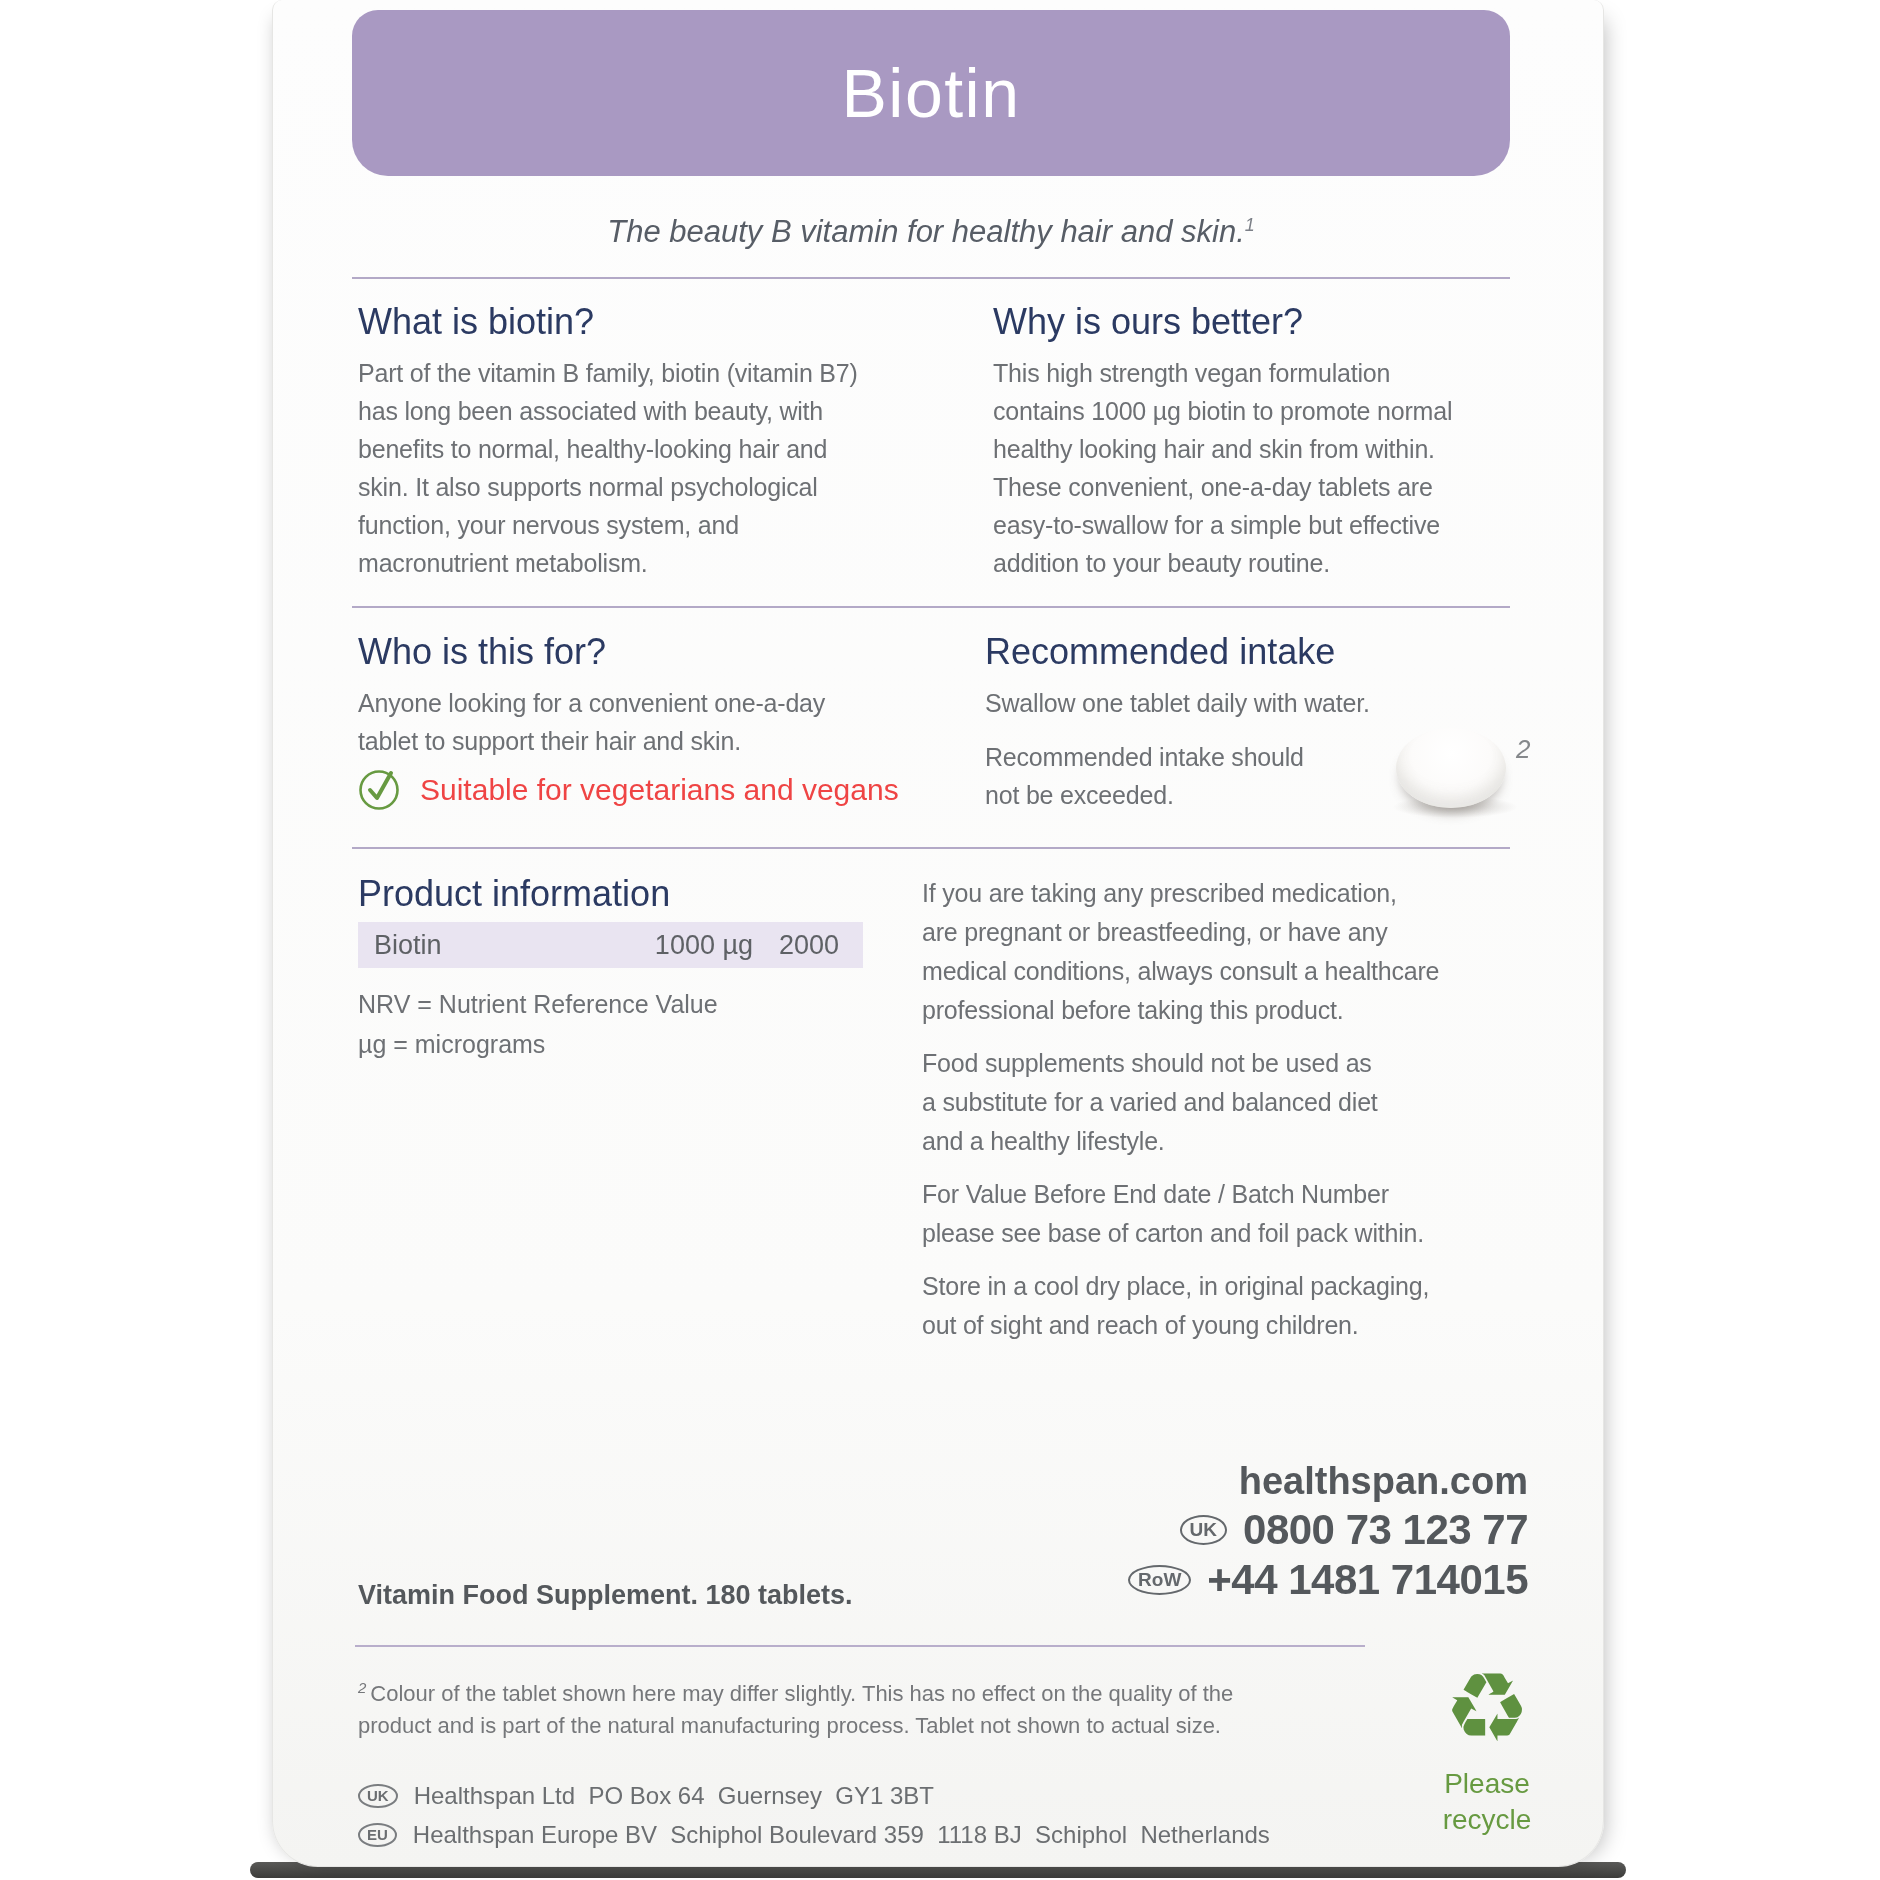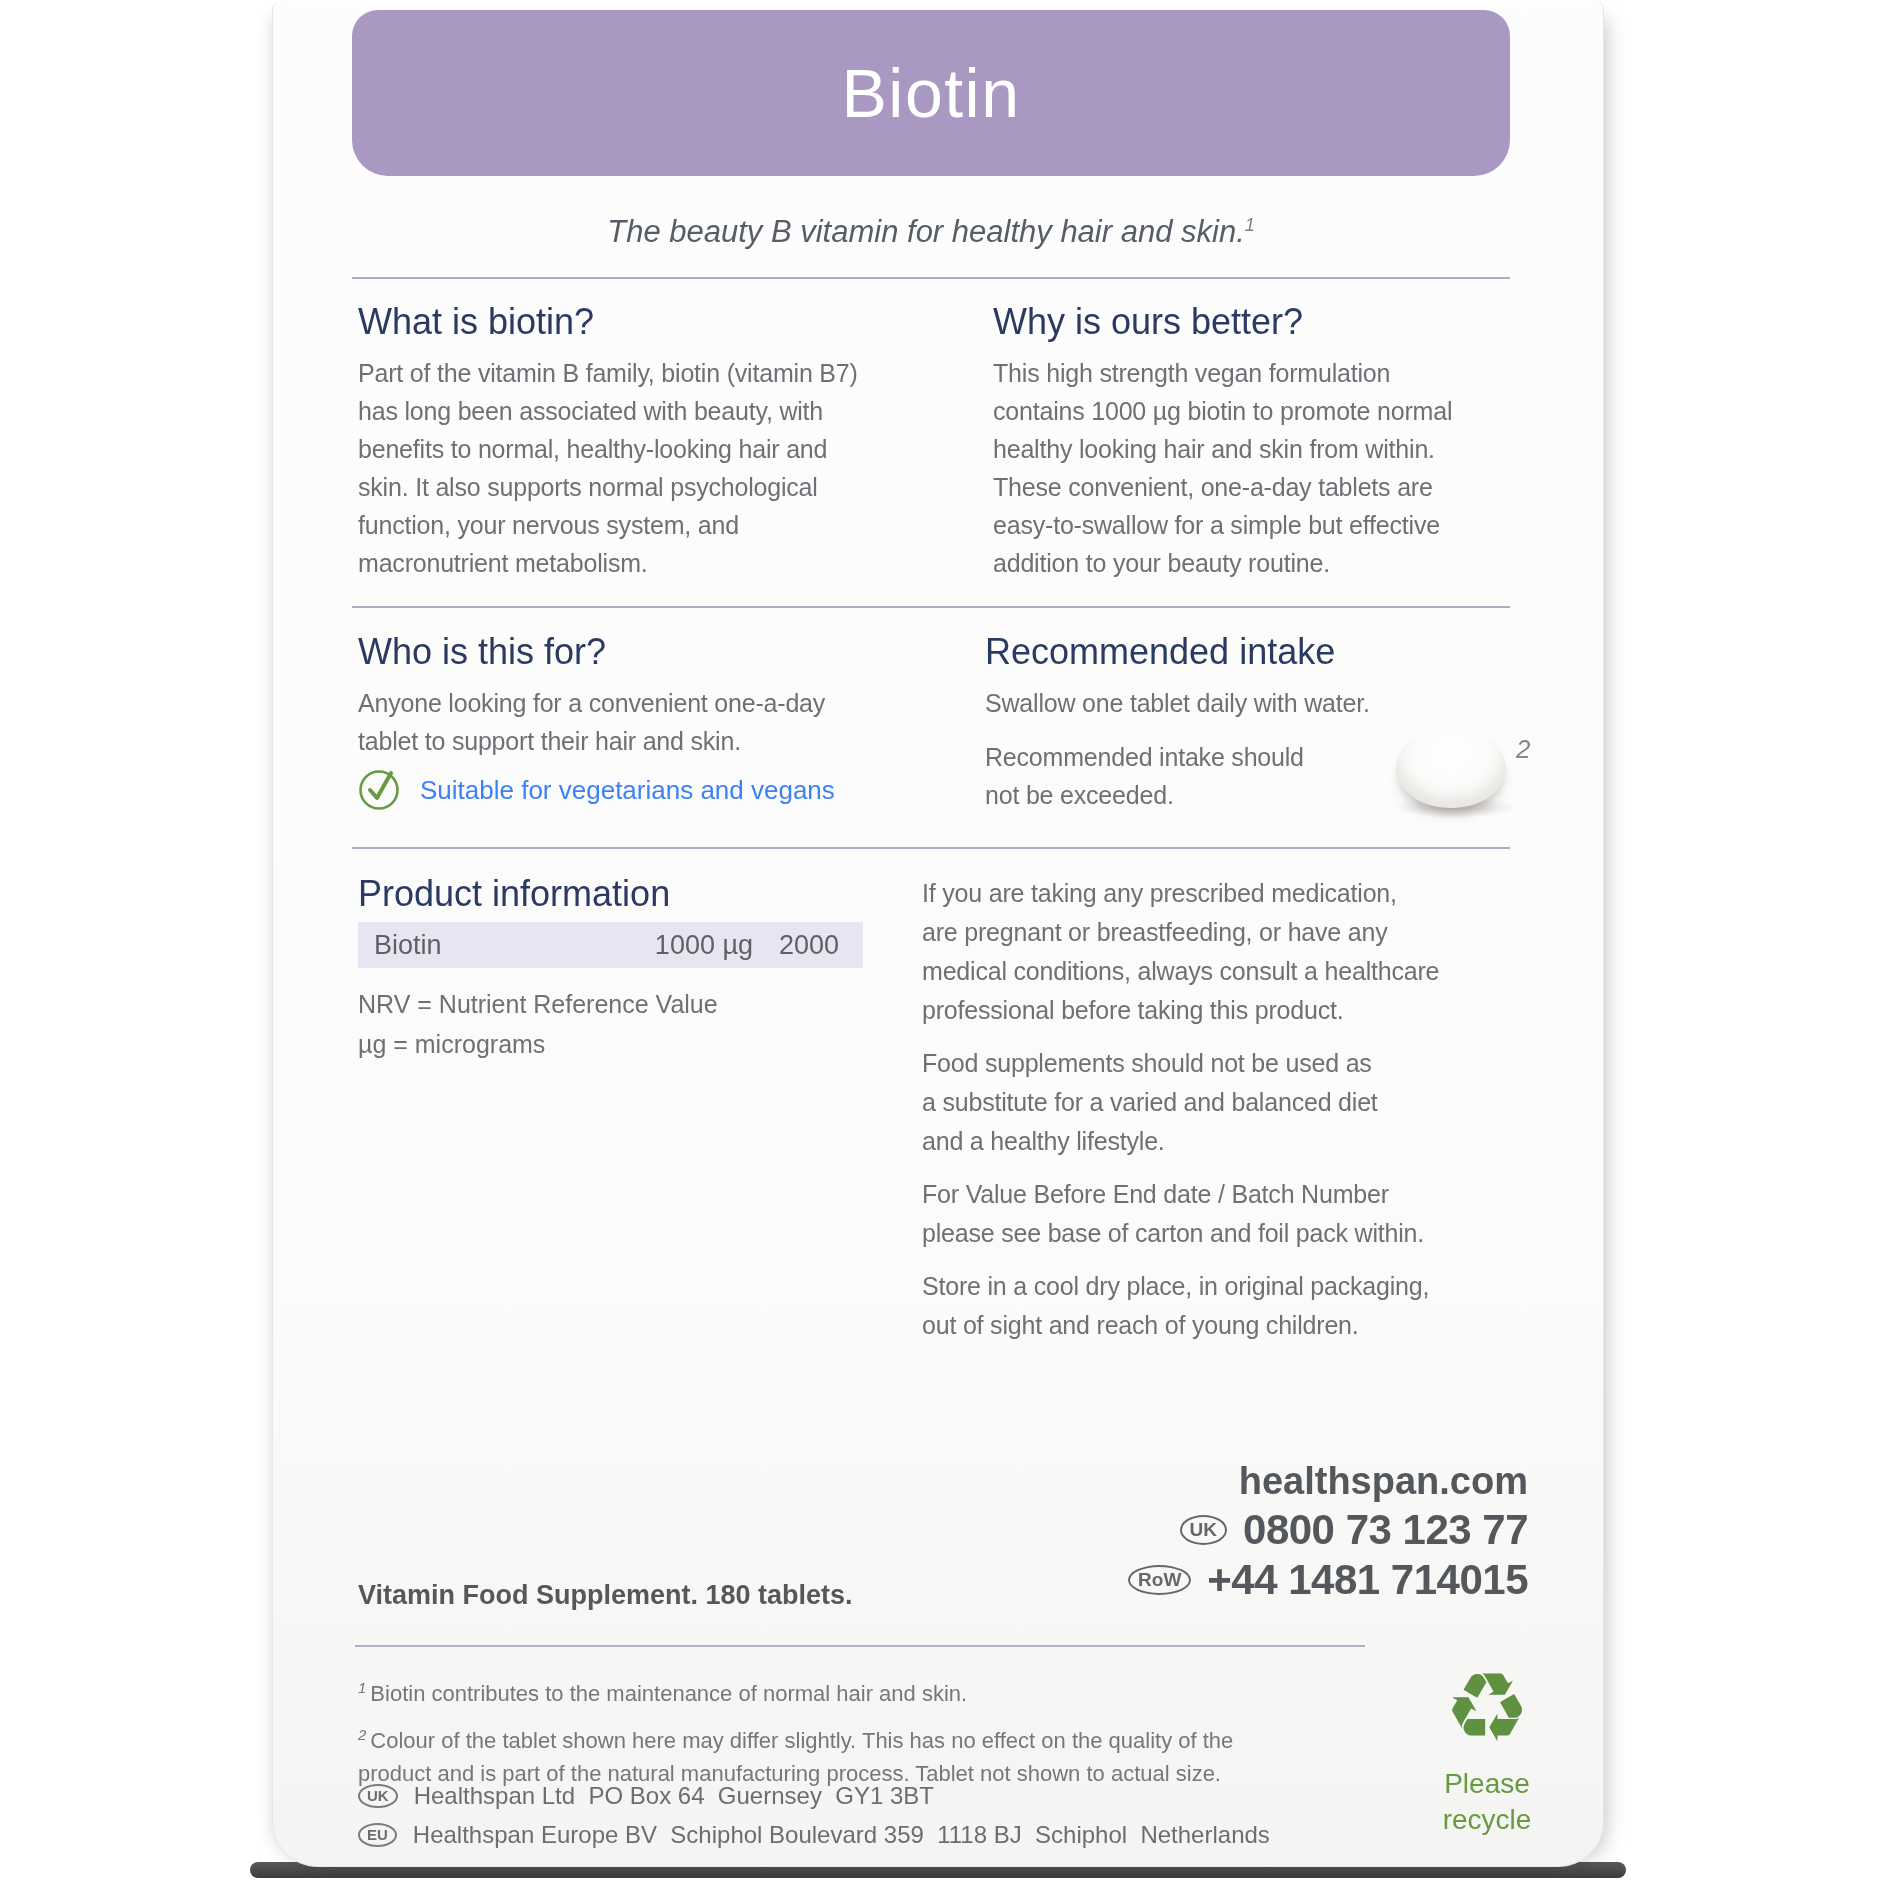--- a/index.html
+++ b/index.html
@@ -46,21 +46,21 @@
     margin:10px 0 0 0; font-size:25px; line-height:38px; color:#6d7074;
     letter-spacing:-0.2px; white-space:pre-line;
   }
   .sec-what   { left:358px; top:300px; width:628px; }
   .sec-why    { left:993px; top:300px; width:545px; }
   .sec-who    { left:358px; top:630px; width:628px; }
   .sec-intake { left:985px; top:630px; width:470px; }
   .intake-line2 { margin-top:16px; }
 
   .vegan-row { position:absolute; left:356px; top:764px; display:flex; align-items:center; gap:16px; }
-  .vegan-row .label { font-size:26px; color:#3b82f6; }
+  .vegan-row .label { font-size:30px; color:#ef4444; }
 
   
   .tablet-wrap { position:absolute; left:1396px; top:724px; width:120px; height:104px; }
   .tablet-shadow {
     position:absolute; left:-4px; top:72px; width:126px; height:22px; border-radius:50%;
     background:radial-gradient(ellipse at center, rgba(140,134,128,0.40) 0%, rgba(140,134,128,0.0) 70%);
   }
   .tablet {
     position:absolute; left:0; top:4px; width:110px; height:80px; border-radius:50%;
     background:radial-gradient(ellipse at 50% 32%, #ffffff 0%, #fcfbfa 50%, #eceae6 100%);
@@ -218,21 +218,20 @@
     </div>
     <div class="phone-row">
       <span class="badge">RoW</span>
       <span class="phone">+44 1481 714015</span>
     </div>
   </div>
 
   <div class="supplement">Vitamin Food Supplement. 180 tablets.</div>
 
   <div class="footnotes">
-    <div class="fn"><sup>1</sup><span>Biotin contributes to the maintenance of normal hair and skin.</span></div>
     <div class="fn"><sup>2</sup><span>Colour of the tablet shown here may differ slightly. This has no effect on the quality of the
 product and is part of the natural manufacturing process. Tablet not shown to actual size.</span></div>
   </div>
 
   <div class="addresses">
     <div class="addr-row">
       <span class="addr-badge">UK</span>
       <span class="addr-text">Healthspan Ltd  PO Box 64  Guernsey  GY1 3BT</span>
     </div>
     <div class="addr-row">

